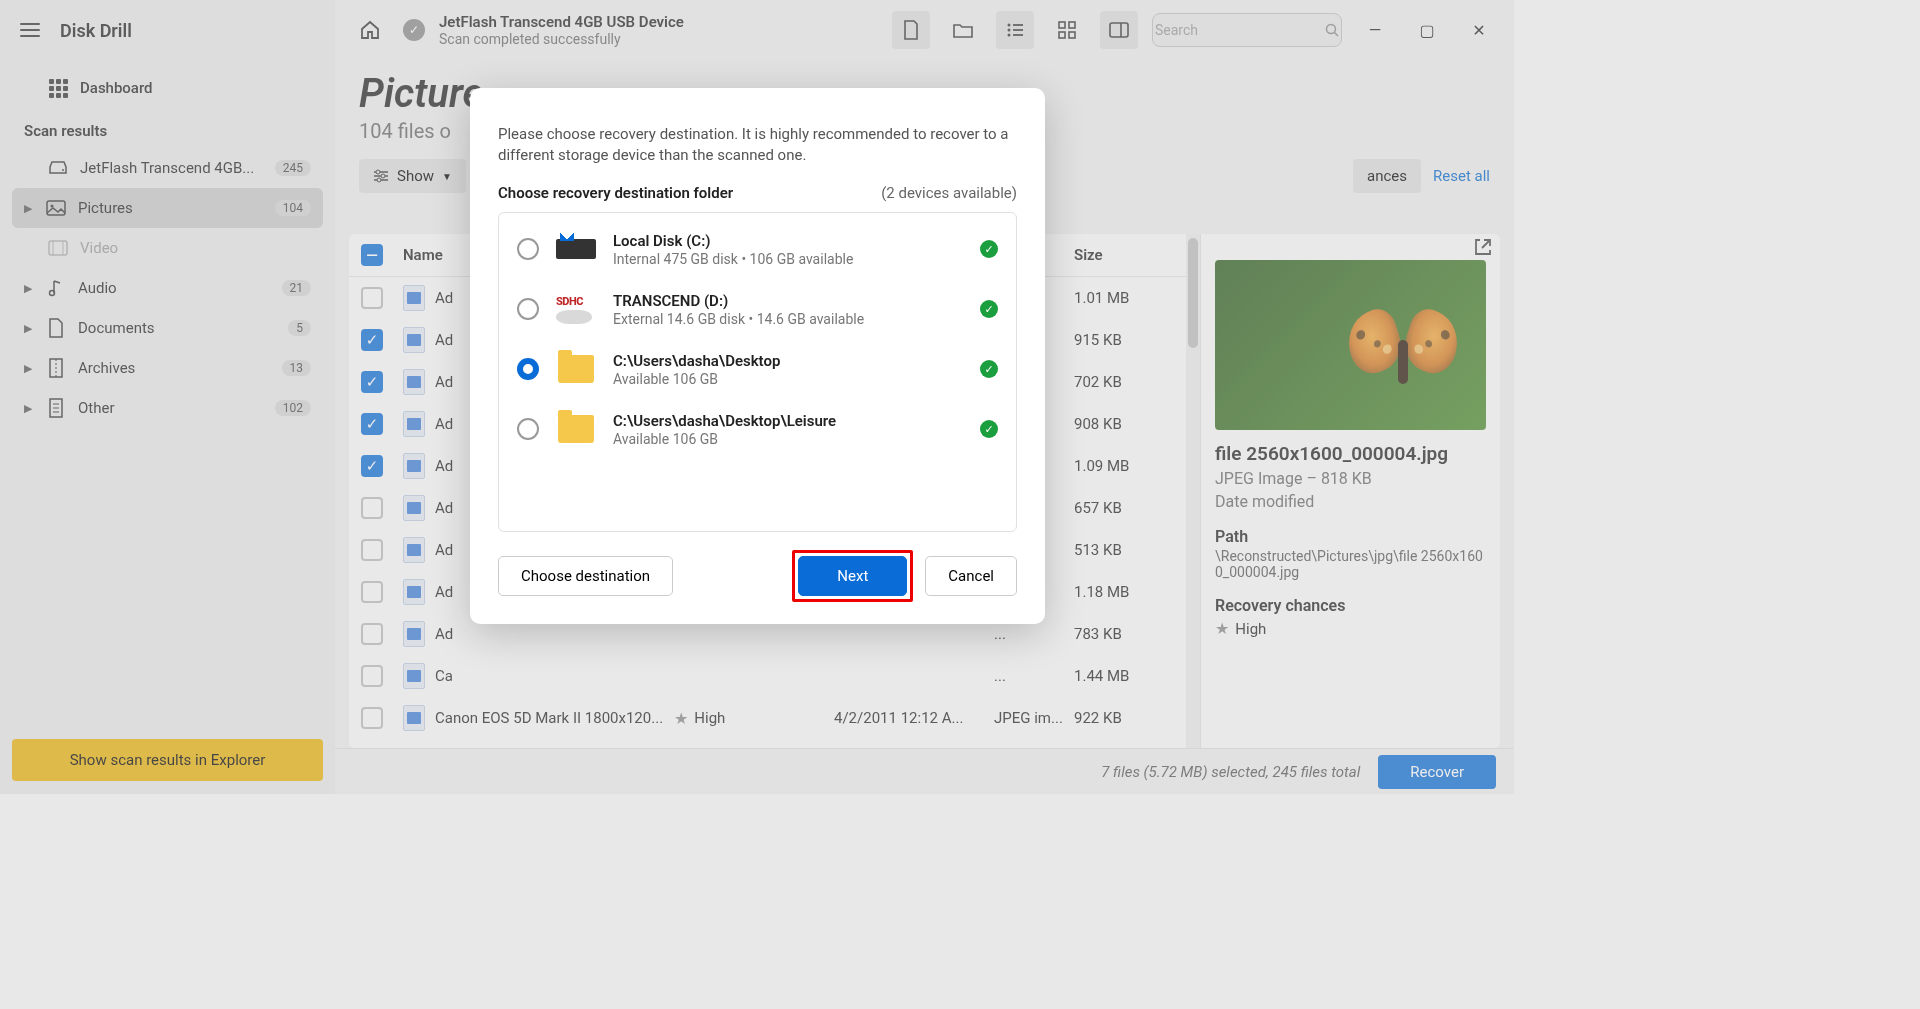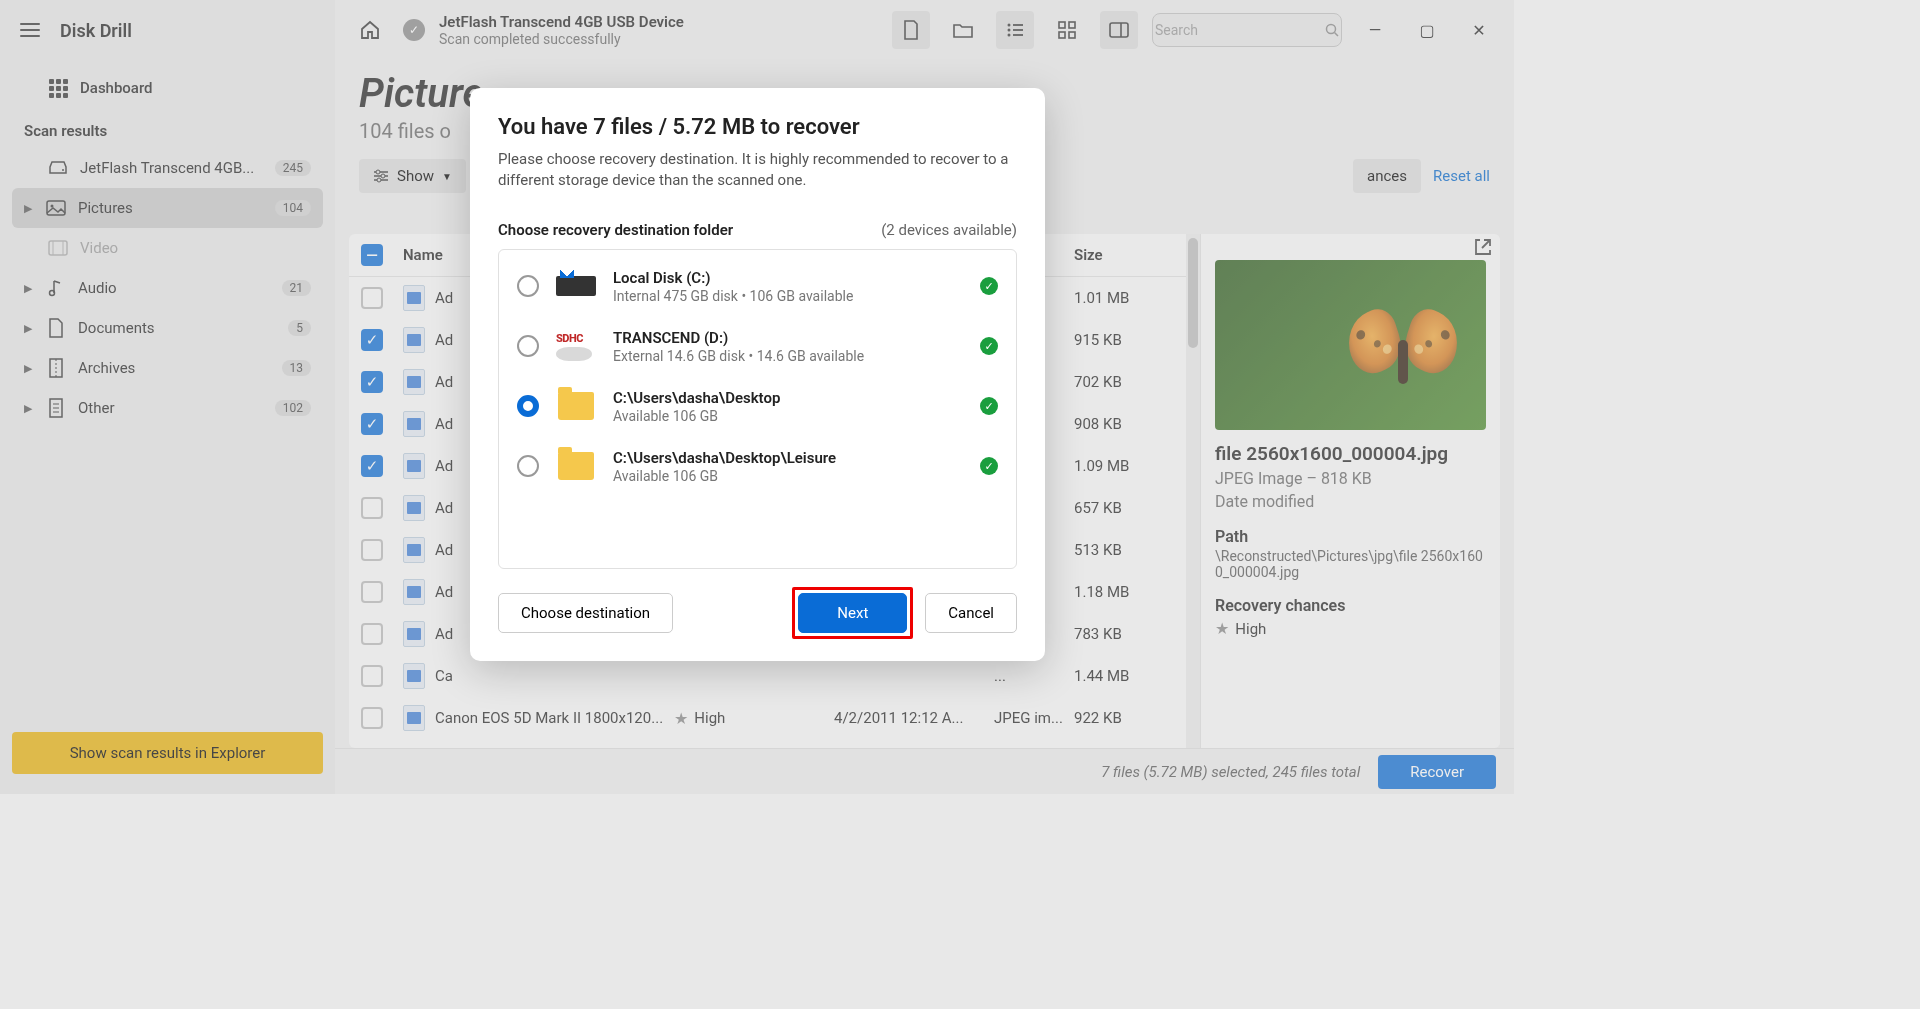--- a/index.html
+++ b/index.html
@@ -5,21 +5,21 @@
 * { margin: 0; padding: 0; box-sizing: border-box; font-family: -apple-system, BlinkMacSystemFont, "Segoe UI", Roboto, sans-serif; }
 body { background: #e8e8e8; width: 1514px; height: 794px; overflow: hidden; position: relative; font-size: 14px; color: #222; }
 
 
 .topbar { display: flex; align-items: center; height: 60px; padding: 0 20px; }
 .hamburger { width: 20px; cursor: pointer; }
 .hamburger div { height: 2px; background: #333; margin: 4px 0; border-radius: 1px; }
 .app-title { font-size: 18px; font-weight: 600; margin-left: 20px; }
 
 
-.sidebar { position: absolute; left: 0; top: 60px; bottom: 8px; width: 335px; background: #e8e8e8; padding: 8px 12px; }
+.sidebar { position: absolute; left: 0; top: 60px; bottom: 1px; width: 335px; background: #e8e8e8; padding: 8px 12px; }
 .side-item { display: flex; align-items: center; padding: 10px 12px; border-radius: 6px; cursor: pointer; gap: 12px; }
 .side-item.dashboard { padding-left: 36px; font-size: 16px; font-weight: 500; }
 .side-heading { font-weight: 600; font-size: 15px; padding: 14px 12px 8px; }
 .chev { width: 10px; font-size: 11px; color: #555; }
 .side-icon { width: 20px; height: 20px; display: flex; align-items: center; justify-content: center; }
 .side-item .label { flex: 1; font-size: 15px; }
 .side-item .badge { background: #d4d4d4; border-radius: 10px; padding: 1px 8px; font-size: 12px; color: #444; }
 .side-item.disk { padding-left: 36px; }
 .side-item.active { background: #c9c9c9; }
 .side-item.video { color: #999; padding-left: 36px; }
@@ -89,21 +89,21 @@
 
 .footer { position: absolute; left: 0; right: 0; bottom: 0; height: 46px; display: flex; align-items: center; justify-content: flex-end; padding: 0 18px; gap: 18px; background: #efefef; border-top: 1px solid #ddd; }
 .footer .summary { color: #555; font-size: 15px; font-style: italic; }
 .recover-btn { background: #0a6cd6; color: white; border: none; padding: 8px 32px; border-radius: 4px; font-size: 15px; cursor: pointer; }
 
 
 .dim { position: absolute; inset: 0; background: rgba(200,200,200,0.35); }
 .modal { position: absolute; left: 470px; top: 88px; width: 575px; background: white; border-radius: 10px; box-shadow: 0 10px 40px rgba(0,0,0,0.2); padding: 26px 28px 22px; }
 .modal h2 { font-size: 22px; font-weight: 600; }
 .modal .desc { color: #555; font-size: 15px; margin-top: 10px; line-height: 1.4; }
-.modal .dest-row { display: flex; justify-content: space-between; align-items: flex-end; margin-top: 30px; }
+.modal .dest-row { display: flex; justify-content: space-between; align-items: flex-end; margin-top: 18px; }
 .modal .dest-label { font-weight: 600; font-size: 15px; }
 .modal .dest-count { color: #666; font-size: 15px; }
 .dest-list { border: 1px solid #e0e0e0; border-radius: 6px; margin-top: 10px; padding: 6px 0; height: 320px; }
 .dest-item { display: flex; align-items: center; padding: 12px 18px; gap: 16px; cursor: pointer; }
 .radio { width: 22px; height: 22px; border: 2.5px solid #999; border-radius: 50%; display: flex; align-items: center; justify-content: center; flex-shrink:0; }
 .radio.sel { border-color: #0a6cd6; border-width: 6px; }
 .dest-icon { width: 42px; height: 36px; display: flex; align-items: center; justify-content: center; flex-shrink:0; }
 .disk-ic { width: 40px; height: 20px; background: #333; border-radius: 2px; position: relative; }
 .disk-ic::before { content:""; position:absolute; top:-8px; left:4px; width:14px; height:10px; background: linear-gradient(45deg,#0a6cd6 50%, transparent 50%), linear-gradient(-45deg,#0a6cd6 50%, transparent 50%); background-size: 7px 10px; background-repeat:no-repeat; background-position: left, right;}
 .sd-ic { width:40px; }
@@ -513,21 +513,20 @@
   </div>
 
   <div class="footer">
     <span class="summary">7 files (5.72 MB) selected, 245 files total</span>
     <button class="recover-btn">Recover</button>
   </div>
 </div>
 
 <div class="dim"></div>
 <div class="modal">
-  <h2>You have 7 files / 5.72 MB to recover</h2>
   <div class="desc">Please choose recovery destination. It is highly recommended to recover to a different storage device than the scanned one.</div>
   <div class="dest-row">
     <span class="dest-label">Choose recovery destination folder</span>
     <span class="dest-count">(2 devices available)</span>
   </div>
   <div class="dest-list">
     <div class="dest-item">
       <div class="radio"></div>
       <div class="dest-icon">
           <div class="disk-ic"></div>

